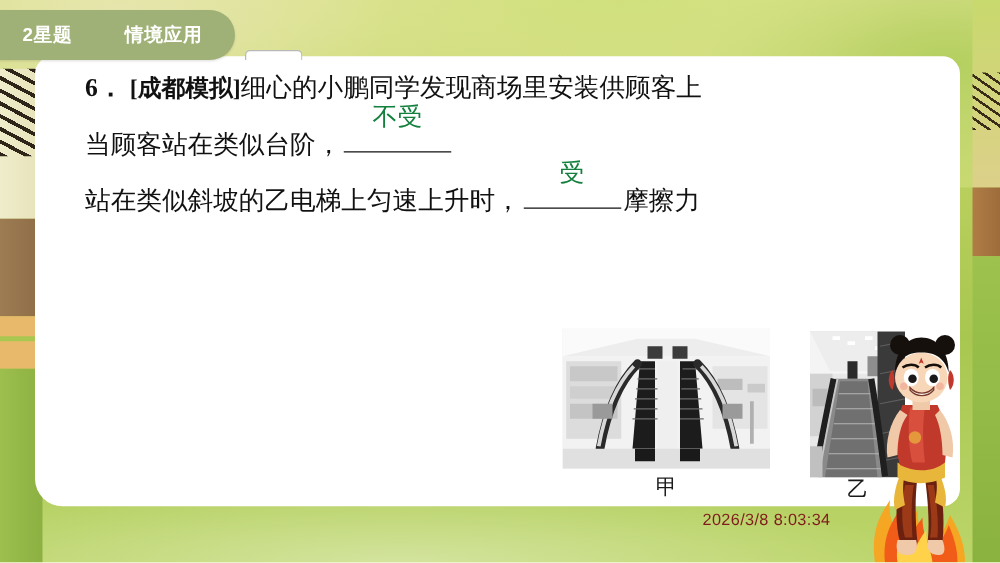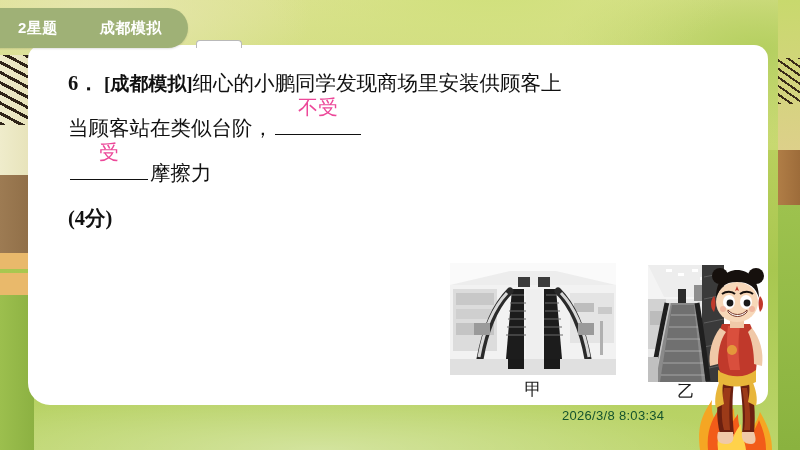--- a/index.html
+++ b/index.html
@@ -79,41 +79,41 @@
   
   #card-notch {
     position:absolute; left:196px; top:40px; width:46px; height:8px;
     background:#ffffff; border-radius:4px 4px 0 0;
     border:1px solid #b9b9b9; border-bottom:none;
     z-index:5;
   }
 
   
   #qtext {
-    position:absolute; left:40px; top:16px; width:690px;
+    position:absolute; left:40px; top:4px; width:690px;
     font-size:20.5px; line-height:45px; color:#111;
     font-family:"Liberation Serif", serif;
   }
   .ln { white-space:nowrap; position:relative; height:45px; }
   .num { font-weight:bold; }
   .src { font-weight:bold; font-size:19px; }
   .bold { font-weight:bold; }
 
   
   .blank {
     position:relative; display:inline-block;
     width:86px; height:1px;
     border-bottom:1.5px solid #111;
     vertical-align:baseline;
     margin:0 2px;
   }
   .blank.short { width:78px; }
   .ans {
     position:absolute; left:0; right:0; bottom:4px;
-    text-align:center; color:#ec4899; font-size:20px;
+    text-align:center; color:#15803d; font-size:20px;
     font-family:"Liberation Serif", serif; white-space:nowrap;
   }
 
   
   #fig-jia {
     position:absolute; left:450px; top:263px; width:166px; height:112px;
     z-index:5; overflow:hidden; background:#efefef;
   }
   #fig-yi {
     position:absolute; left:648px; top:265px; width:76px; height:117px;
@@ -122,21 +122,21 @@
   .figcap {
     position:absolute; font-size:17px; color:#1a1a1a; z-index:6;
     font-family:"Liberation Serif", serif;
   }
   #cap-jia { left:450px; top:378px; width:166px; text-align:center; }
   #cap-yi  { left:648px; top:380px; width:76px;  text-align:center; }
 
   
   #watermark {
     position:absolute; left:562px; top:408px;
-    font-size:13px; color:#14532d; z-index:6;
+    font-size:13px; color:#7f1d1d; z-index:6;
     font-family:"Liberation Sans", sans-serif; letter-spacing:.3px;
   }
 
   
   #mascot { position:absolute; left:694px; top:262px; width:86px; height:188px; z-index:8; }
 </style>
 </head>
 <body>
 
 <div id="stage">
@@ -158,47 +158,44 @@
   <div class="band band-green"></div>
 
   <div class="rstrip rs-a"></div>
   <div class="rstrip rs-b"></div>
   <div class="rstrip rs-c"></div>
   <div class="rs-stroke"></div>
 
   <div id="header-tag">
     <span>2星题</span>
     <span class="sep"></span>
-    <span>成都模拟</span>
+    <span>情境应用</span>
   </div>
 
   <div id="card-notch"></div>
 
   <div id="card">
 
     <div id="qtext">
 
       <div class="ln">
         <span class="num">6．</span>
         <span class="src">[成都模拟]</span><span>细心的小鹏同学发现商场里安装供顾客上</span>
       </div>
 
 
       <div class="ln">
         <span>当顾客站在类似台阶，</span><span class="blank"><span class="ans">不受</span></span>
       </div>
 
       <div class="ln">
-        <span class="blank short"><span class="ans">受</span></span><span>摩擦力</span>
+        <span>站在类似斜坡的乙电梯上匀速上升时，</span><span class="blank short"><span class="ans">受</span></span><span>摩擦力</span>
       </div>
 
 
-      <div class="ln">
-        <span class="bold">(4分)</span>
-      </div>
 
     </div>
   </div>
 
   <div id="fig-jia">
     <svg width="166" height="112" viewBox="0 0 166 112">
       <rect width="166" height="112" fill="#f2f2f2"></rect>
       <rect x="0" y="0" width="166" height="22" fill="#fafafa"></rect>
       <path d="M0 22 L60 8 L106 8 L166 22 Z" fill="#ededed"></path>
       <rect x="3" y="26" width="44" height="62" fill="#dcdcdc"></rect>

